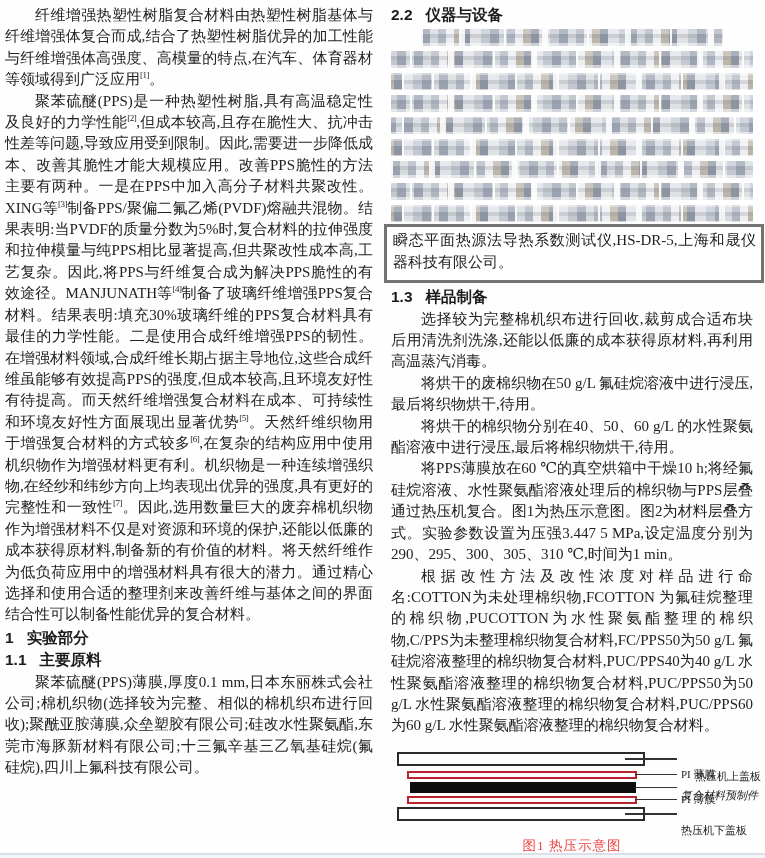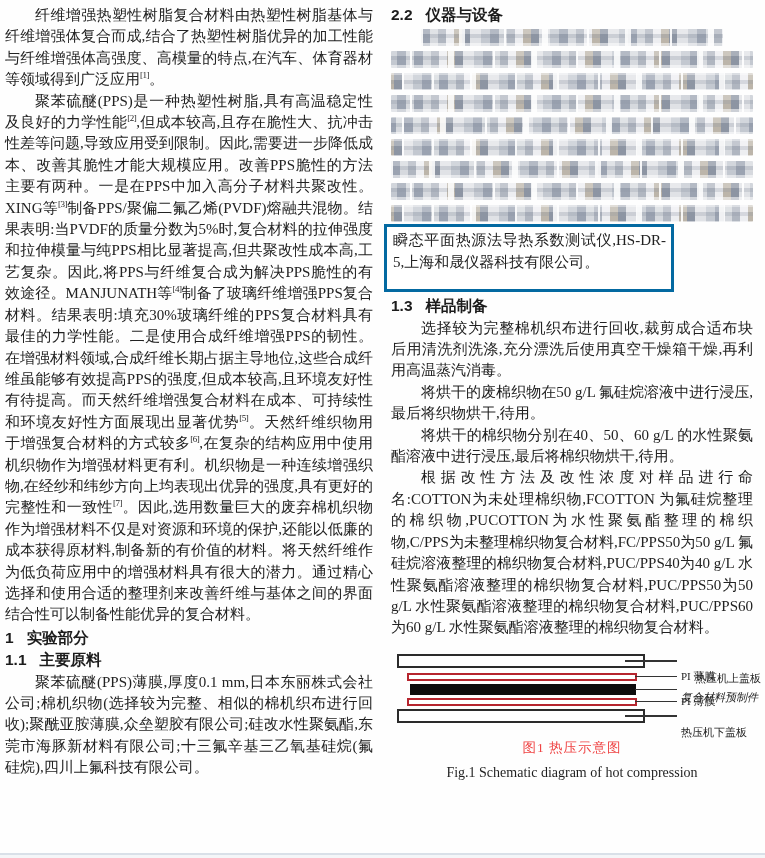--- a/index.html
+++ b/index.html
@@ -30,22 +30,22 @@
       repeating-linear-gradient(90deg, rgba(255,255,255,.9) 0 2px, rgba(255,255,255,0) 2px 38px, rgba(255,255,255,.85) 38px 44px, rgba(255,255,255,0) 44px 83px),
       repeating-linear-gradient(0deg, rgba(255,255,255,.55) 0 3px, rgba(255,255,255,0) 3px 8px, rgba(140,148,162,.25) 8px 12px, rgba(255,255,255,.25) 12px 17px),
       repeating-linear-gradient(90deg, #9ba3b1 0 9px, #d6d9de 9px 17px, #b0b6c0 17px 25px, #edeef1 25px 33px, #bcb5aa 33px 41px, #8d95a3 41px 49px, #e0e2e6 49px 60px, #c3c8d0 60px 69px);
   }
   .redact:nth-child(2n){background-position:19px 0,0 0,23px 0;}
   .redact:nth-child(3n){background-position:41px 0,0 2px,48px 0;}
   .redact:nth-child(5n){background-position:11px 0,0 1px,13px 0;}
   .redact.first{margin-left:30px;width:302px;}
   
   .hl-box{
-    position:relative;margin:-3px 0 3px -7px;width:290px;box-sizing:border-box;
-    border:3px solid #0369a1;background:#fff;padding:3px 5px 16px 6px;
+    position:relative;margin:-3px 0 3px -7px;width:380px;box-sizing:border-box;
+    border:3px solid #737373;background:#fff;padding:3px 5px 7px 6px;
   }
   .hl-box p{margin:0;text-align:justify;}
   
   .figure{margin-top:15px;}
   .fig-canvas{position:relative;width:362px;height:70px;}
   .layer{position:absolute;box-sizing:border-box;background:#fff;}
   .layer.plate{left:6px;width:248px;height:14px;border:2.5px solid #2b2b2b;}
   .layer.film{left:16px;width:230px;height:8px;border:2px solid #b6252e;}
   .layer.preform{left:19px;width:226px;height:11px;background:#0d0d0d;}
   .p1{top:0;} .f1{top:19px;} .pre{top:30px;} .f2{top:44px;} .p2{top:55px;}
@@ -102,23 +102,24 @@
     </div>
 
     <div class="hl-box">
       <p class="body">瞬态平面热源法导热系数测试仪,HS-DR-5,上海和晟仪器科技有限公司。</p>
     </div>
 
     <h3 class="h-sub">
       <span class="h-num">1.3</span><span>样品制备</span>
     </h3>
 
-    <p class="body indent">选择较为完整棉机织布进行回收,裁剪成合适布块后用清洗剂洗涤,充分漂洗后使用真空干燥箱干燥,再利用高温蒸汽消毒。</p>
+    <p class="body indent">选择较为完整棉机织布进行回收,裁剪成合适布块后用清洗剂洗涤,还能以低廉的成本获得原材料,再利用高温蒸汽消毒。</p>
     <p class="body indent">将烘干的废棉织物在50 g/L 氟硅烷溶液中进行浸压,最后将织物烘干,待用。</p>
     <p class="body indent">将烘干的棉织物分别在40、50、60 g/L 的水性聚氨酯溶液中进行浸压,最后将棉织物烘干,待用。</p>
+    <p class="body indent">将PPS薄膜放在60 ℃的真空烘箱中干燥10 h;将经氟硅烷溶液、水性聚氨酯溶液处理后的棉织物与PPS层叠通过热压机复合。图1为热压示意图。图2为材料层叠方式。实验参数设置为压强3.447 5 MPa,设定温度分别为290、295、300、305、310 ℃,时间为1 min。</p>
     <p class="body indent">根据改性方法及改性浓度对样品进行命名:COTTON为未处理棉织物,FCOTTON 为氟硅烷整理的棉织物,PUCOTTON为水性聚氨酯整理的棉织物,C/PPS为未整理棉织物复合材料,FC/PPS50为50 g/L 氟硅烷溶液整理的棉织物复合材料,PUC/PPS40为40 g/L 水性聚氨酯溶液整理的棉织物复合材料,PUC/PPS50为50 g/L 水性聚氨酯溶液整理的棉织物复合材料,PUC/PPS60为60 g/L 水性聚氨酯溶液整理的棉织物复合材料。</p>
 
     <div class="figure">
       <div class="fig-canvas">
         <div class="layer plate p1"></div>
         <div class="layer film f1"></div>
         <div class="layer preform pre"></div>
         <div class="layer film f2"></div>
         <div class="layer plate p2"></div>
 

